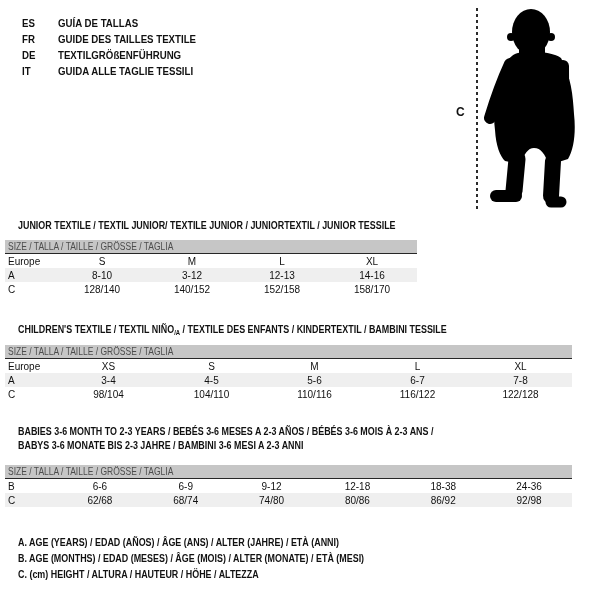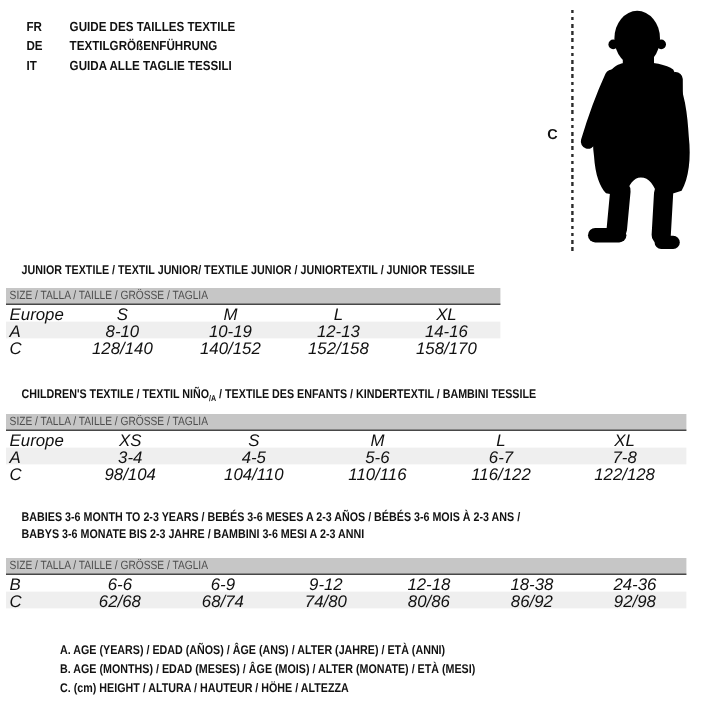--- a/index.html
+++ b/index.html
@@ -19,40 +19,44 @@
   .baby{position:absolute;left:483px;top:4px;}
 
   
   .tbl-title{position:absolute;left:18px;font-size:10.5px;font-weight:bold;white-space:nowrap;
              transform:scaleX(.85);transform-origin:left center;line-height:14px;}
   .sub{font-size:7px;vertical-align:-2px;}
   .tbl{position:absolute;left:5px;}
   .size-bar{height:14px;background:#c6c6c6;border-bottom:1px solid #262626;
             display:flex;align-items:center;padding-left:3px;box-sizing:border-box;}
   .size-bar span{font-size:10px;color:#4d4d4d;white-space:nowrap;transform:scaleX(.85);transform-origin:left center;}
-  .trow{display:grid;height:14px;align-items:center;font-size:14px;font-style:italic;}
+  .trow{display:grid;height:14px;align-items:center;font-size:10px;}
   .t1 .trow{grid-template-columns:52px repeat(4,1fr);}
   .t2 .trow{grid-template-columns:52px repeat(5,1fr);}
   .t3 .trow{grid-template-columns:52px repeat(6,1fr);}
   .trow.alt{background:#efefef;}
   .cell{white-space:nowrap;}
   .cell.lbl{text-align:left;padding-left:3px;}
   .cell.val{text-align:center;}
 
   
-  .notes{position:absolute;left:18px;top:534px;margin-left:32px;}
+  .notes{position:absolute;left:18px;top:534px;}
   .note{font-size:10.5px;font-weight:bold;line-height:16px;white-space:nowrap;
         transform:scaleX(.85);transform-origin:left center;}
 </style>
 </head>
 <body>
 
 <div id="page">
 
   <div class="lang">
+    <div class="lang-row">
+      <span class="lang-code">ES</span>
+      <span class="lang-label">GUÍA DE TALLAS</span>
+    </div>
     <div class="lang-row">
       <span class="lang-code">FR</span>
       <span class="lang-label">GUIDE DES TAILLES TEXTILE</span>
     </div>
     <div class="lang-row">
       <span class="lang-code">DE</span>
       <span class="lang-label">TEXTILGRÖßENFÜHRUNG</span>
     </div>
     <div class="lang-row">
       <span class="lang-code">IT</span>
@@ -88,21 +92,21 @@
     <div class="trow">
       <div class="cell lbl">Europe</div>
       <div class="cell val">S</div>
       <div class="cell val">M</div>
       <div class="cell val">L</div>
       <div class="cell val">XL</div>
     </div>
     <div class="trow alt">
       <div class="cell lbl">A</div>
       <div class="cell val">8-10</div>
-      <div class="cell val">10-19</div>
+      <div class="cell val">3-12</div>
       <div class="cell val">12-13</div>
       <div class="cell val">14-16</div>
     </div>
     <div class="trow">
       <div class="cell lbl">C</div>
       <div class="cell val">128/140</div>
       <div class="cell val">140/152</div>
       <div class="cell val">152/158</div>
       <div class="cell val">158/170</div>
     </div>

